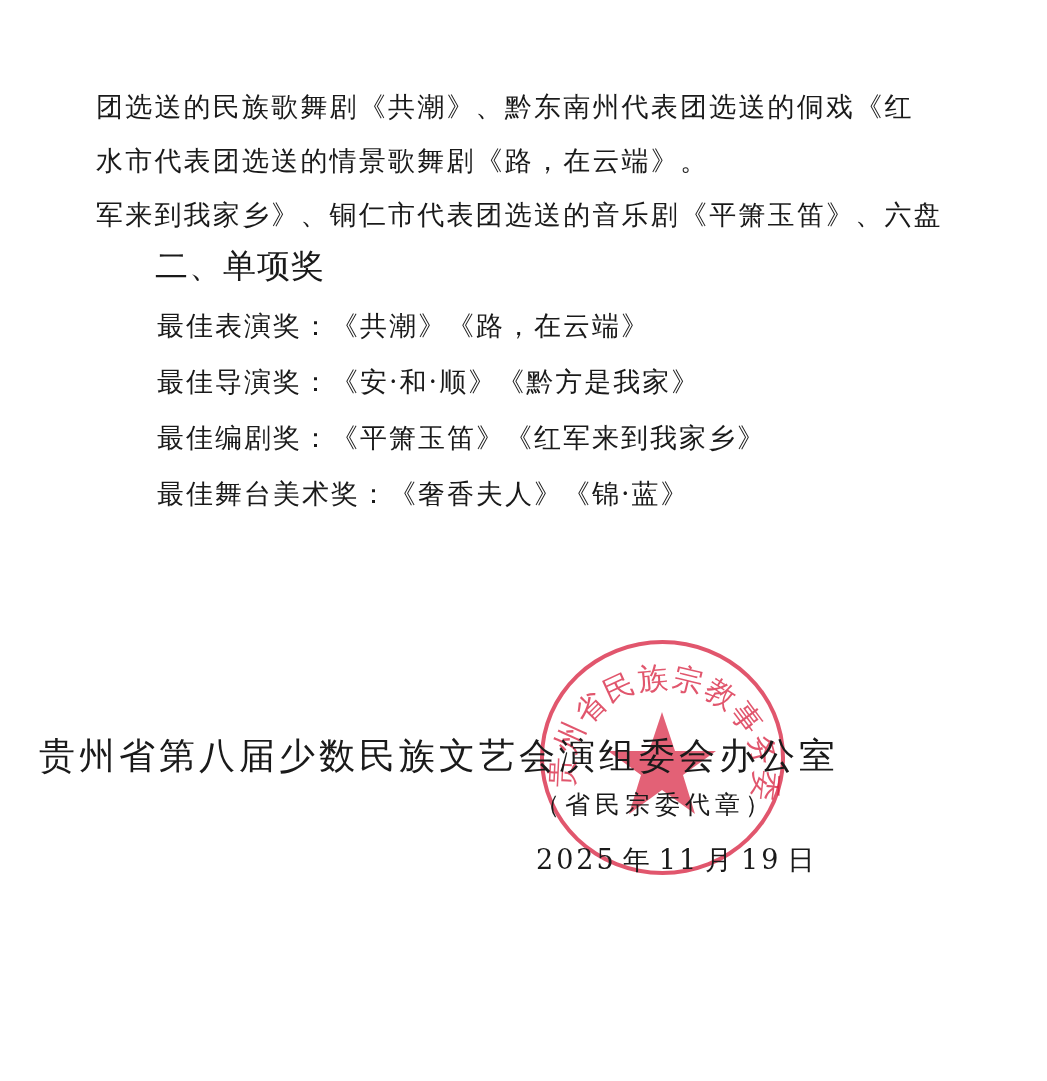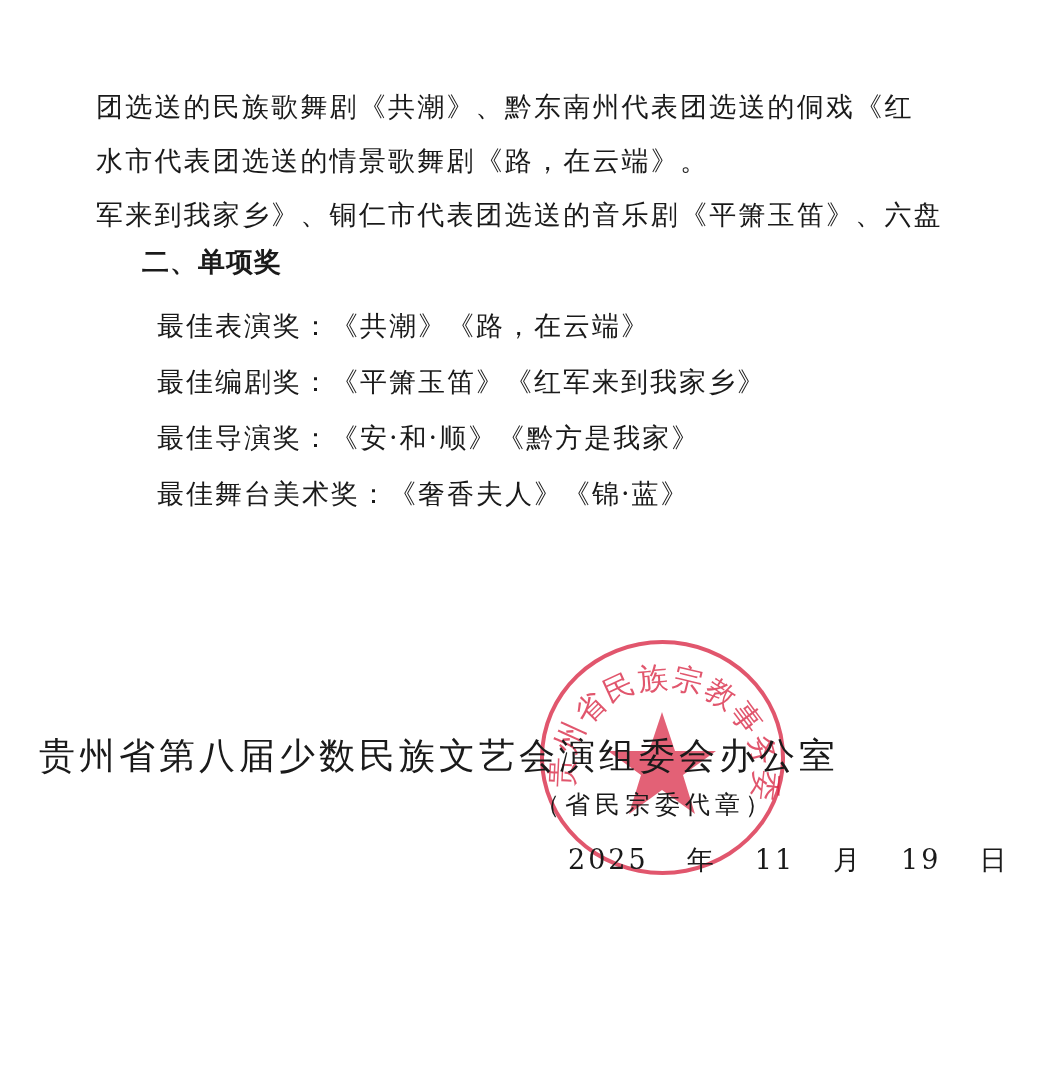--- a/index.html
+++ b/index.html
@@ -17,23 +17,23 @@
     left: 96px;
     width: 860px;
     font-size: 27px;
     line-height: 54px;
     letter-spacing: 2.2px;
     top: 80px;
   }
   .para .line { display: block; white-space: nowrap; height: 54px; }
   .heading {
     position: absolute;
-    left: 142px; top: 244px;
-    font-size: 27px;
-    font-weight: bold;
+    left: 155px; top: 244px;
+    font-size: 33px;
+    font-weight: normal;
     font-family: "DejaVu Sans", "Liberation Sans", sans-serif;
     letter-spacing: 1px;
   }
   .awards { position: absolute; left: 157px; top: 298px; }
   .award {
     display: block;
     height: 56px;
     line-height: 56px;
     font-size: 27px;
     letter-spacing: 2px;
@@ -62,44 +62,44 @@
     letter-spacing: 5px;
     white-space: nowrap;
   }
   .date {
     position: absolute;
     left: 536px; top: 842px;
     font-size: 27px;
     letter-spacing: 3px;
     white-space: nowrap;
   }
-  .date span { margin-right: 6px; margin-left: 32px; }
+  .date span { margin-right: 6px; }
 </style>
 </head>
 <body>
 
 <div class="page">
 
   <div class="para">
     <span class="line">团选送的民族歌舞剧《共潮》、黔东南州代表团选送的侗戏《红</span>
     <span class="line">水市代表团选送的情景歌舞剧《路，在云端》。</span>
     <span class="line">军来到我家乡》、铜仁市代表团选送的音乐剧《平箫玉笛》、六盘</span>
   </div>
 
   <div class="heading">二、单项奖</div>
 
   <div class="awards">
     <div class="award">
       <span>最佳表演奖：</span><span>《共潮》《路，在云端》</span>
     </div>
     <div class="award">
-      <span>最佳编剧奖：</span><span>《平箫玉笛》《红军来到我家乡》</span>
+      <span>最佳导演奖：</span><span>《安·和·顺》《黔方是我家》</span>
     </div>
     <div class="award">
-      <span>最佳导演奖：</span><span>《安·和·顺》《黔方是我家》</span>
+      <span>最佳编剧奖：</span><span>《平箫玉笛》《红军来到我家乡》</span>
     </div>
     <div class="award">
       <span>最佳舞台美术奖：</span><span>《奢香夫人》《锦·蓝》</span>
     </div>
   </div>
 
   <div class="stamp">
     <svg width="237" height="227" viewBox="0 0 237 227">
       <defs>
         <path id="sealArc" d="M 30 150 A 92 88 0 1 1 210 150" fill="none"></path>

